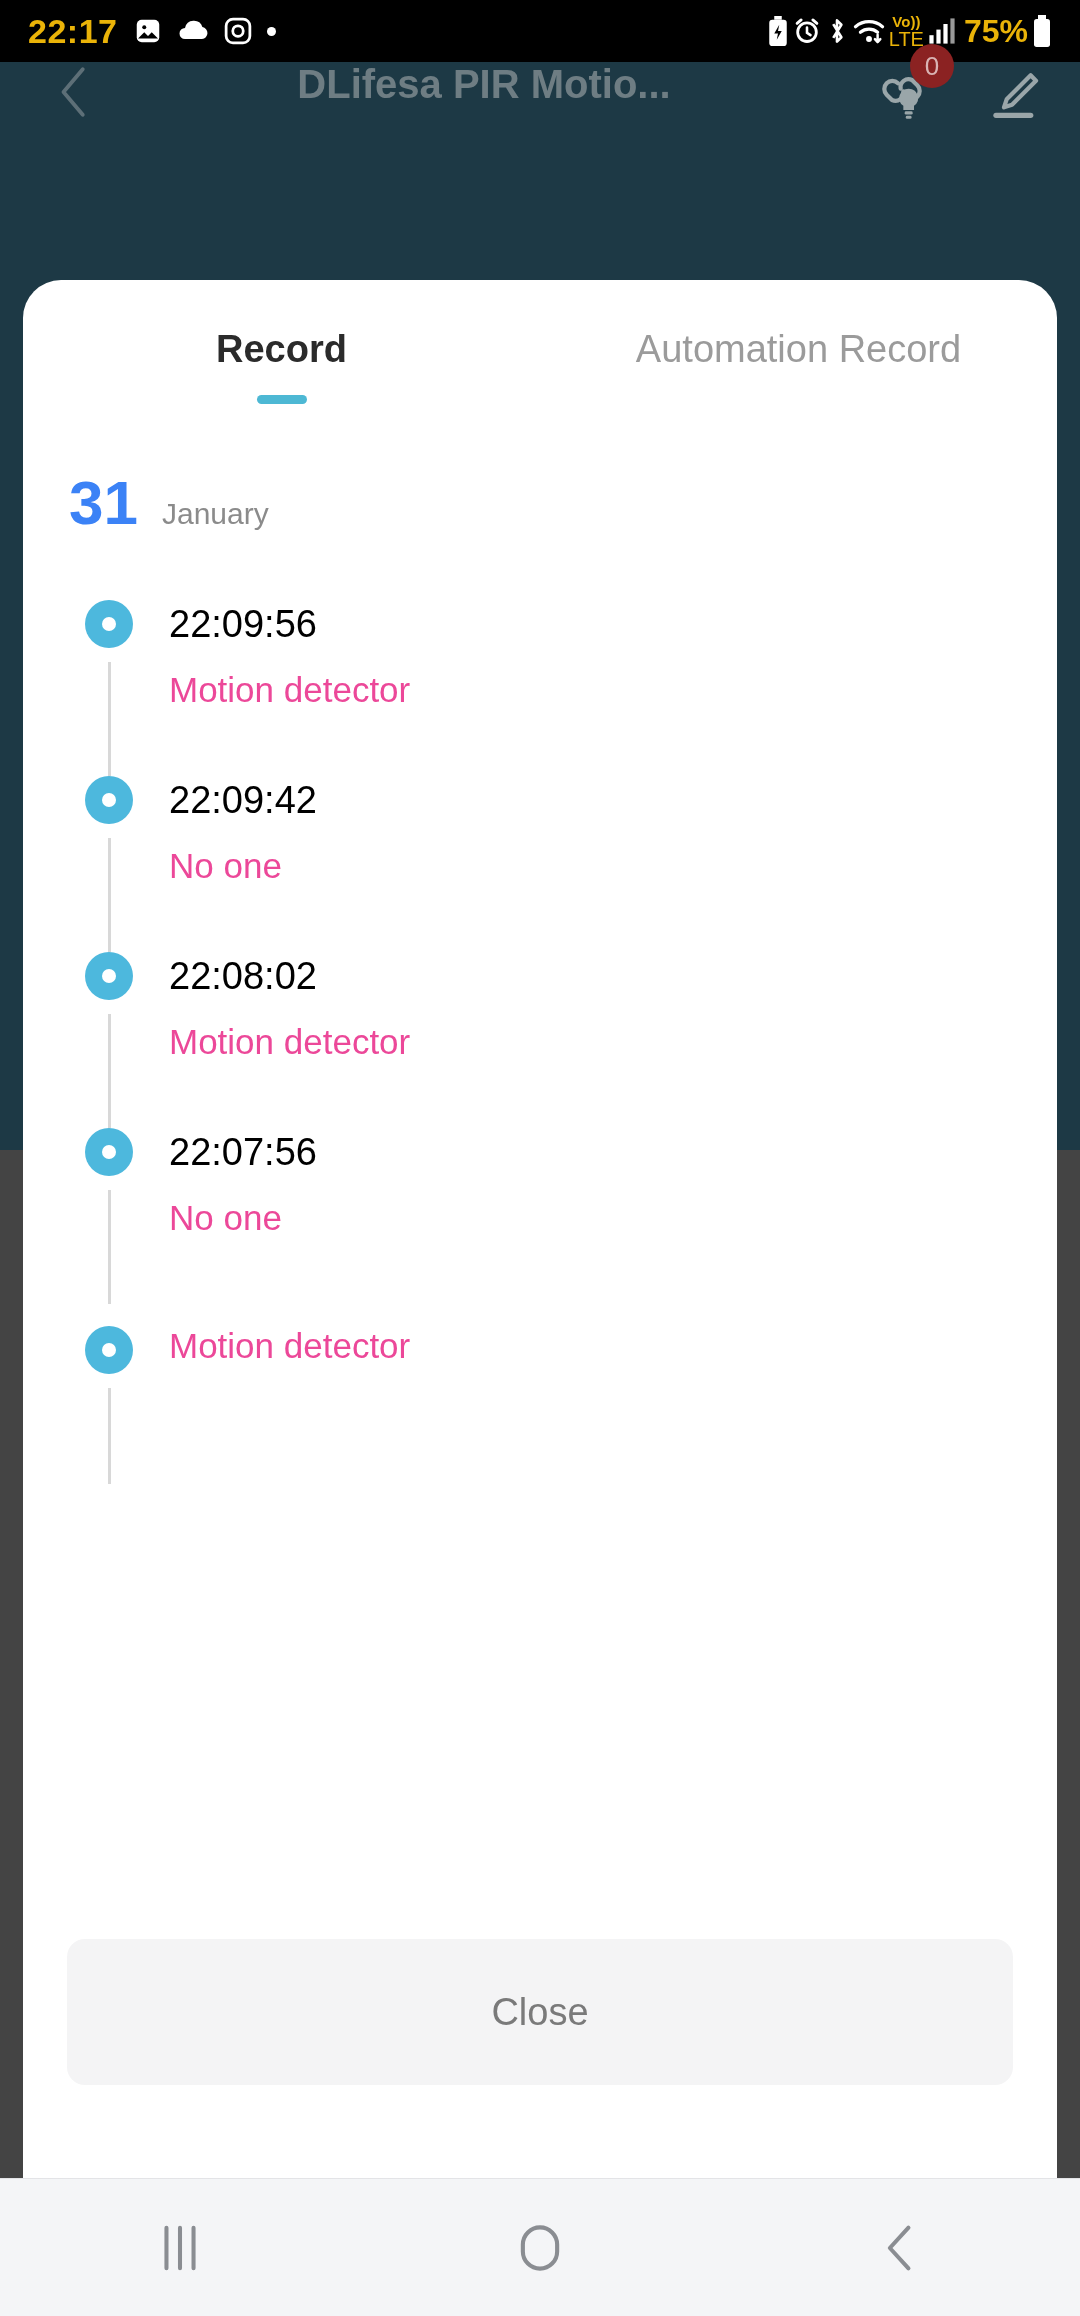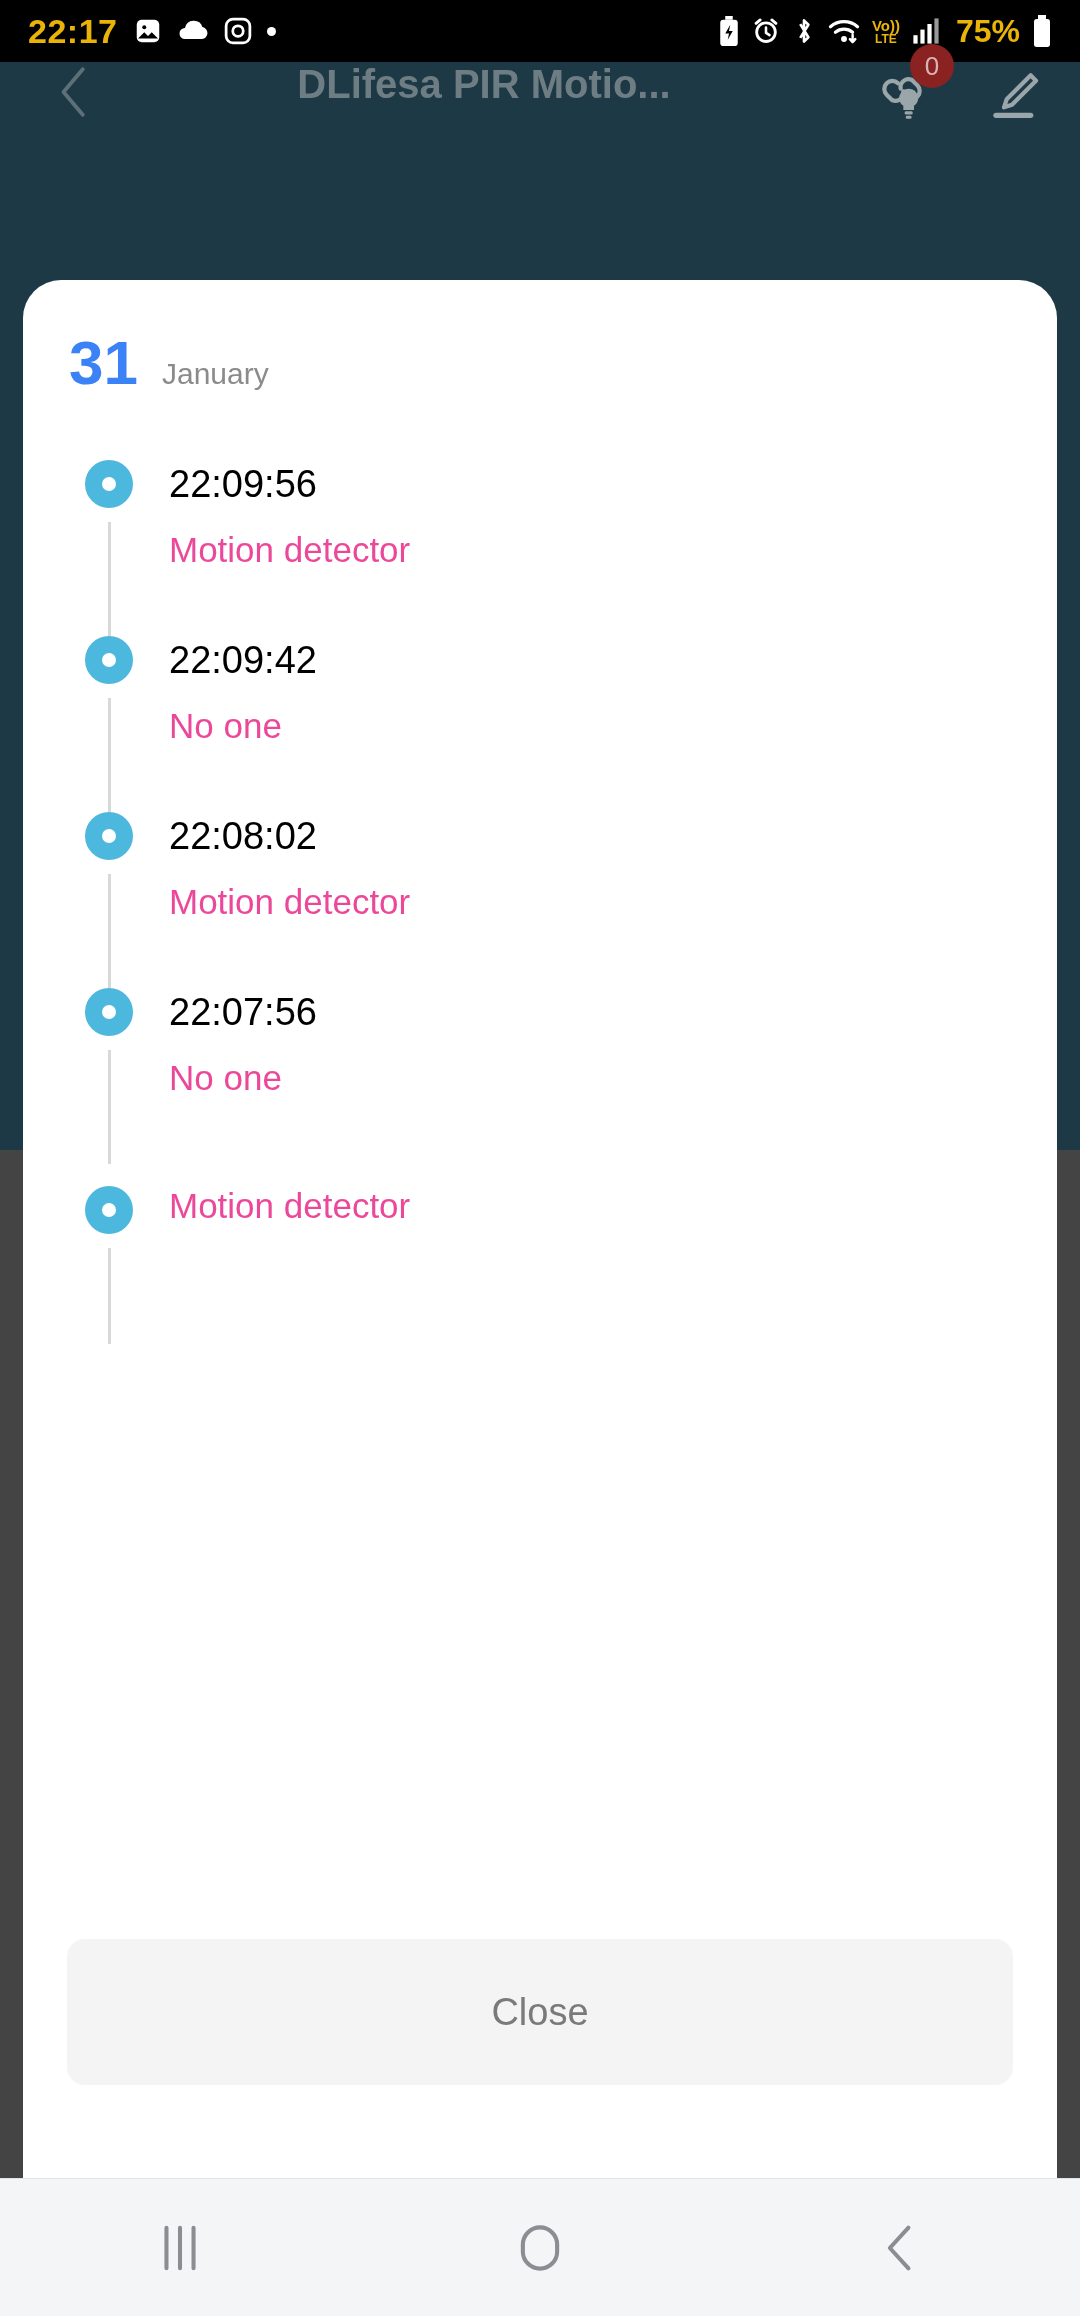--- a/index.html
+++ b/index.html
@@ -21,21 +21,21 @@
     width:1080px; height:62px;
     background:#000; color:#eab308;
     display:flex; align-items:center;
     padding:0 28px;
   }
   .sb-clock {
     font-size:34px; font-weight:700;
     letter-spacing:0.5px; line-height:1;
   }
   .sb-left-icons { display:flex; align-items:center; gap:14px; margin-left:16px; }
-  .sb-right { margin-left:auto; display:flex; align-items:center; gap:12px; }
+  .sb-right { margin-left:auto; display:flex; align-items:center; gap:4px; }
   .sb-battery-text { font-size:32px; font-weight:700; margin-left:4px; }
   .sb-ico { display:inline-flex; align-items:center; justify-content:center; }
   .sb-dot {
     width:9px; height:9px; border-radius:50%; background:#fff;
     display:inline-block;
   }
 
   
   .appheader {
     position:absolute; top:62px; left:4px;
@@ -233,21 +233,21 @@
       <span class="sb-ico">
         <svg width="32" height="28" viewBox="0 0 26 22">
             <path d="M2 7.5A17 17 0 0 1 24 7.5" stroke="#fff" stroke-width="2.6" fill="none" stroke-linecap="round"></path>
             <path d="M6 12A11 11 0 0 1 20 12" stroke="#fff" stroke-width="2.6" fill="none" stroke-linecap="round"></path>
             <circle cx="13" cy="17.5" r="2.4" fill="#fff"></circle>
             <path d="M20 14v6m0 0l-2.2-2.4M20 20l2.2-2.4" stroke="#fff" stroke-width="2" fill="none" stroke-linecap="round"></path>
           </svg>
       </span>
       <span class="sb-ico" style="flex-direction:column; line-height:1;">
         <span style="font-size:15px;font-weight:700">Vo))</span>
-        <span style="font-size:12px;font-weight:700">LTE</span>
+        <span style="font-size:20px;font-weight:400">LTE</span>
       </span>
       <span class="sb-ico">
         <svg width="28" height="28" viewBox="0 0 20 20">
             <rect x="1" y="13" width="3" height="6" fill="#fff"></rect>
             <rect x="6" y="9" width="3" height="10" fill="#fff"></rect>
             <rect x="11" y="5" width="3" height="14" fill="#fff"></rect>
             <rect x="16" y="1" width="3" height="18" fill="#999"></rect>
           </svg>
       </span>
       <span class="sb-battery-text">75%</span>
@@ -286,20 +286,30 @@
           <path d="M12 40h26" stroke="#9aa6a9" stroke-width="4" stroke-linecap="round"></path>
         </svg>
       </span>
     </span>
   </div>
 
   <div class="dim-lower"></div>
 
   <div class="sheet">
 
+    <div class="tabs">
+      <div class="tab active">
+        <span class="tab-label">Record</span>
+        <span class="tab-underline"></span>
+      </div>
+      <div class="tab">
+        <span class="tab-label">Automation Record</span>
+        <span class="tab-underline"></span>
+      </div>
+    </div>
 
     <div class="dateline">
       <span class="date-day">31</span>
       <span class="date-month">January</span>
     </div>
 
     <div class="timeline">
 
       <div class="tl-item">
         <span class="tl-dot"></span>

